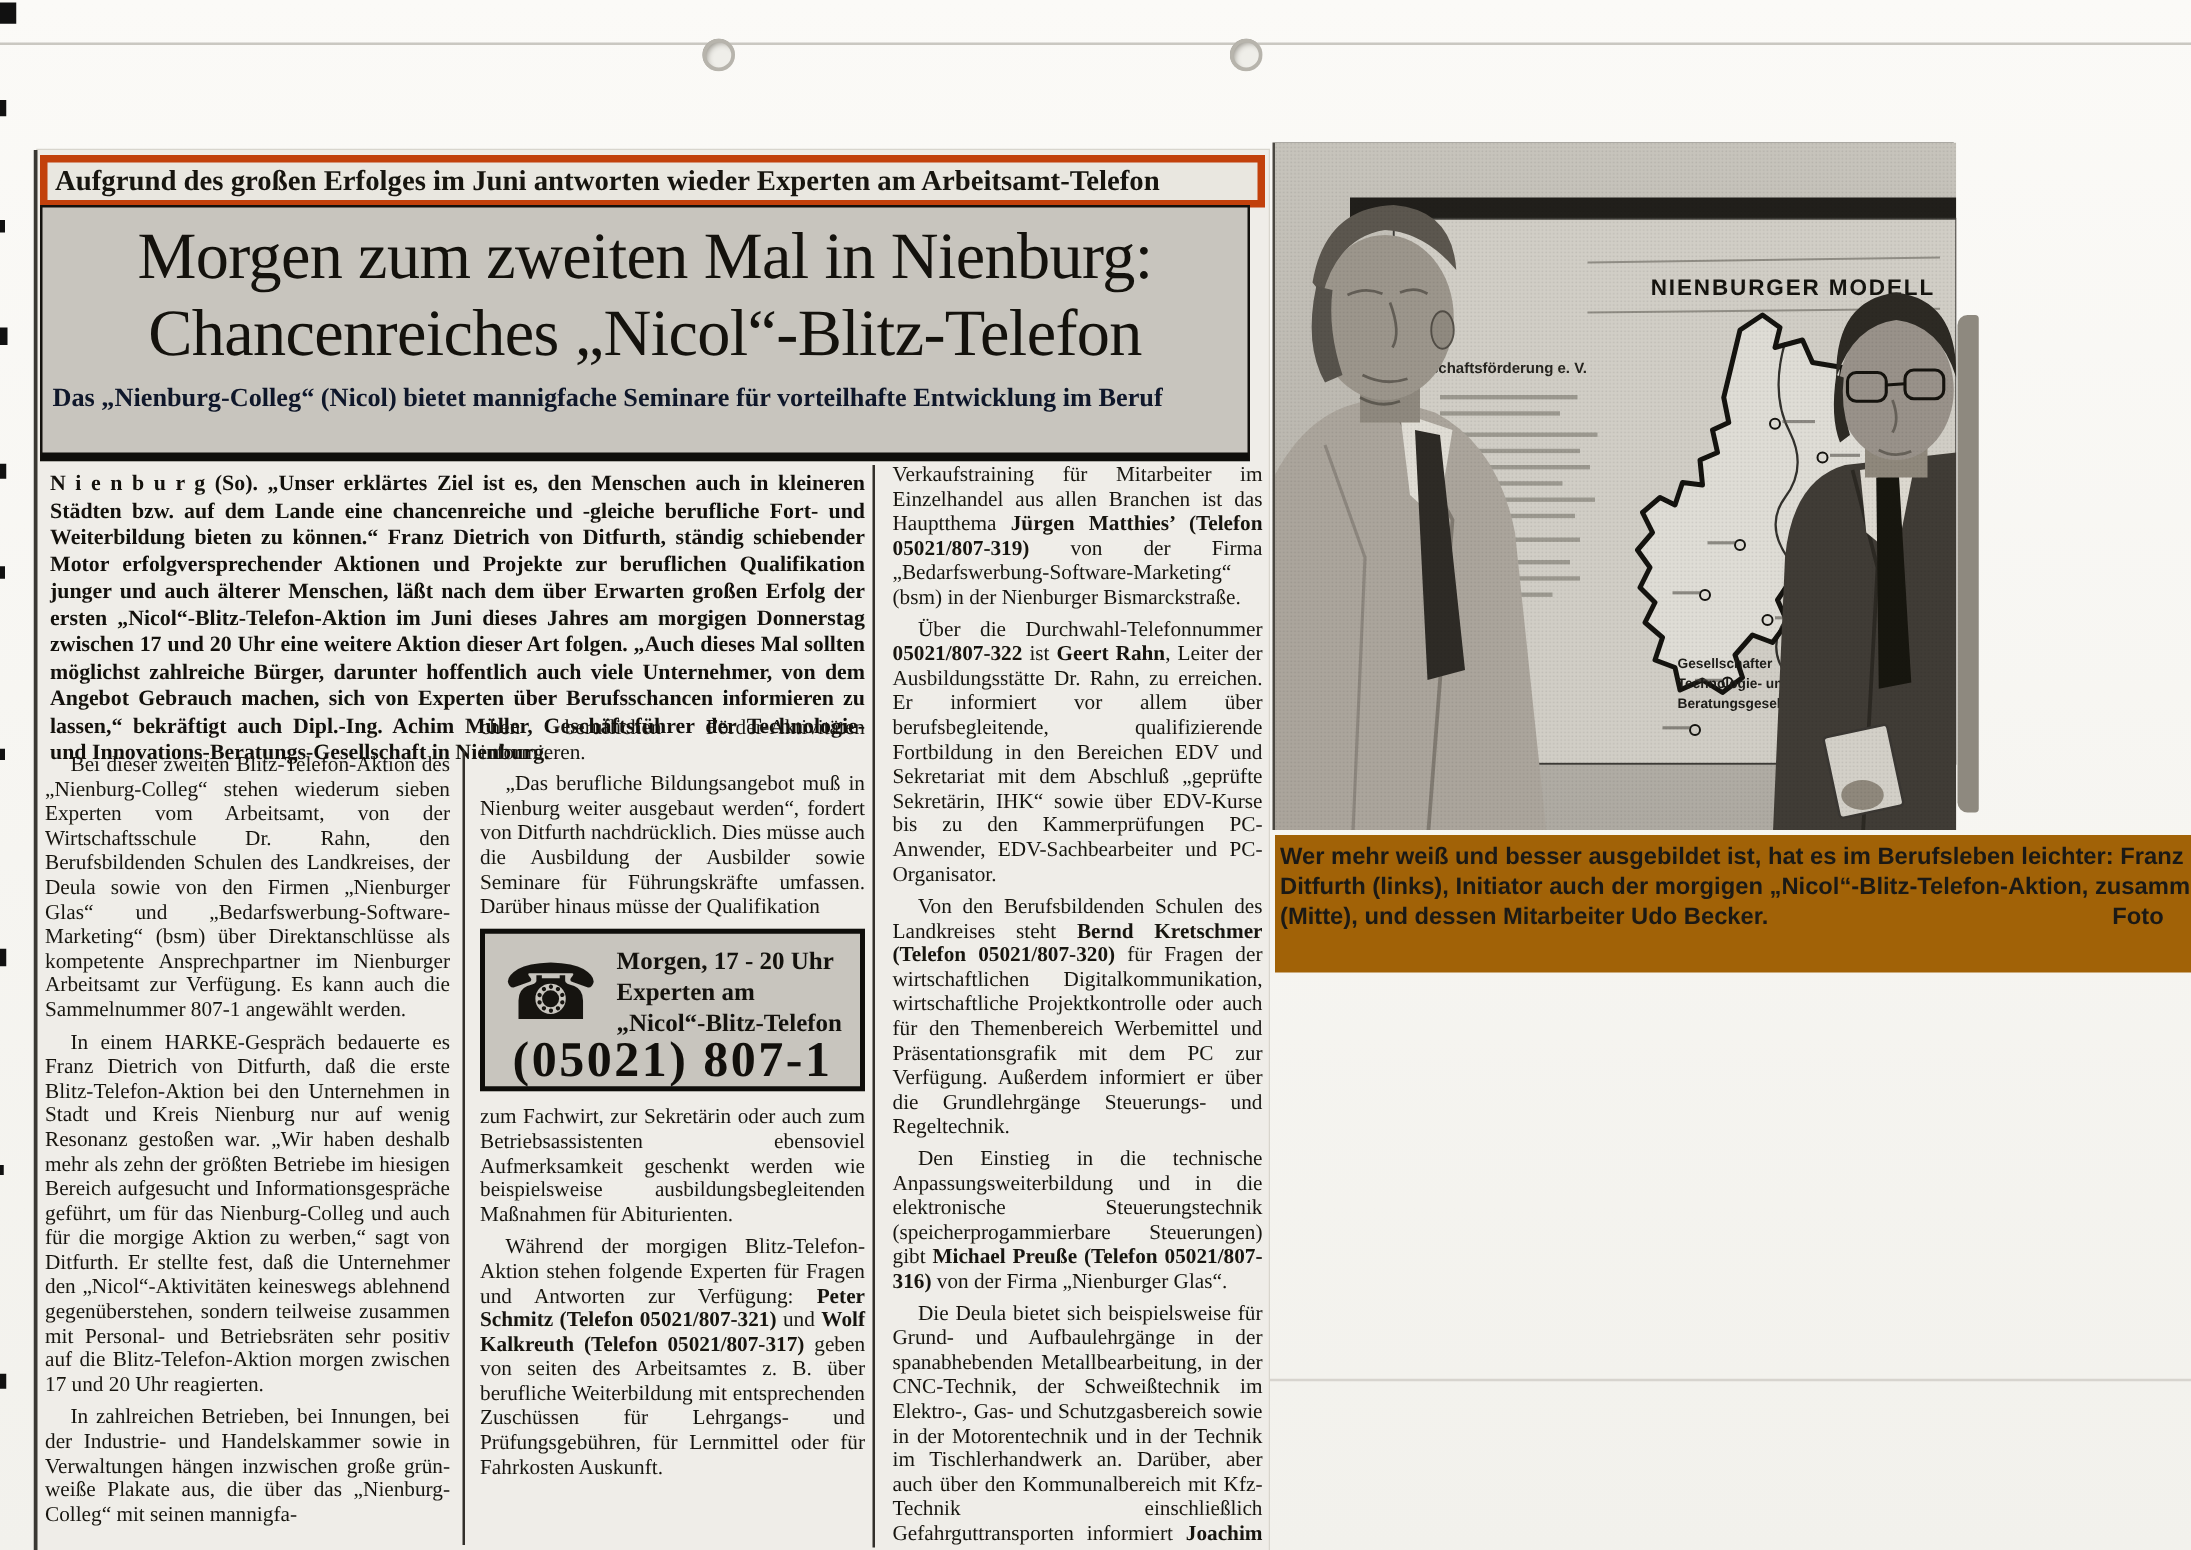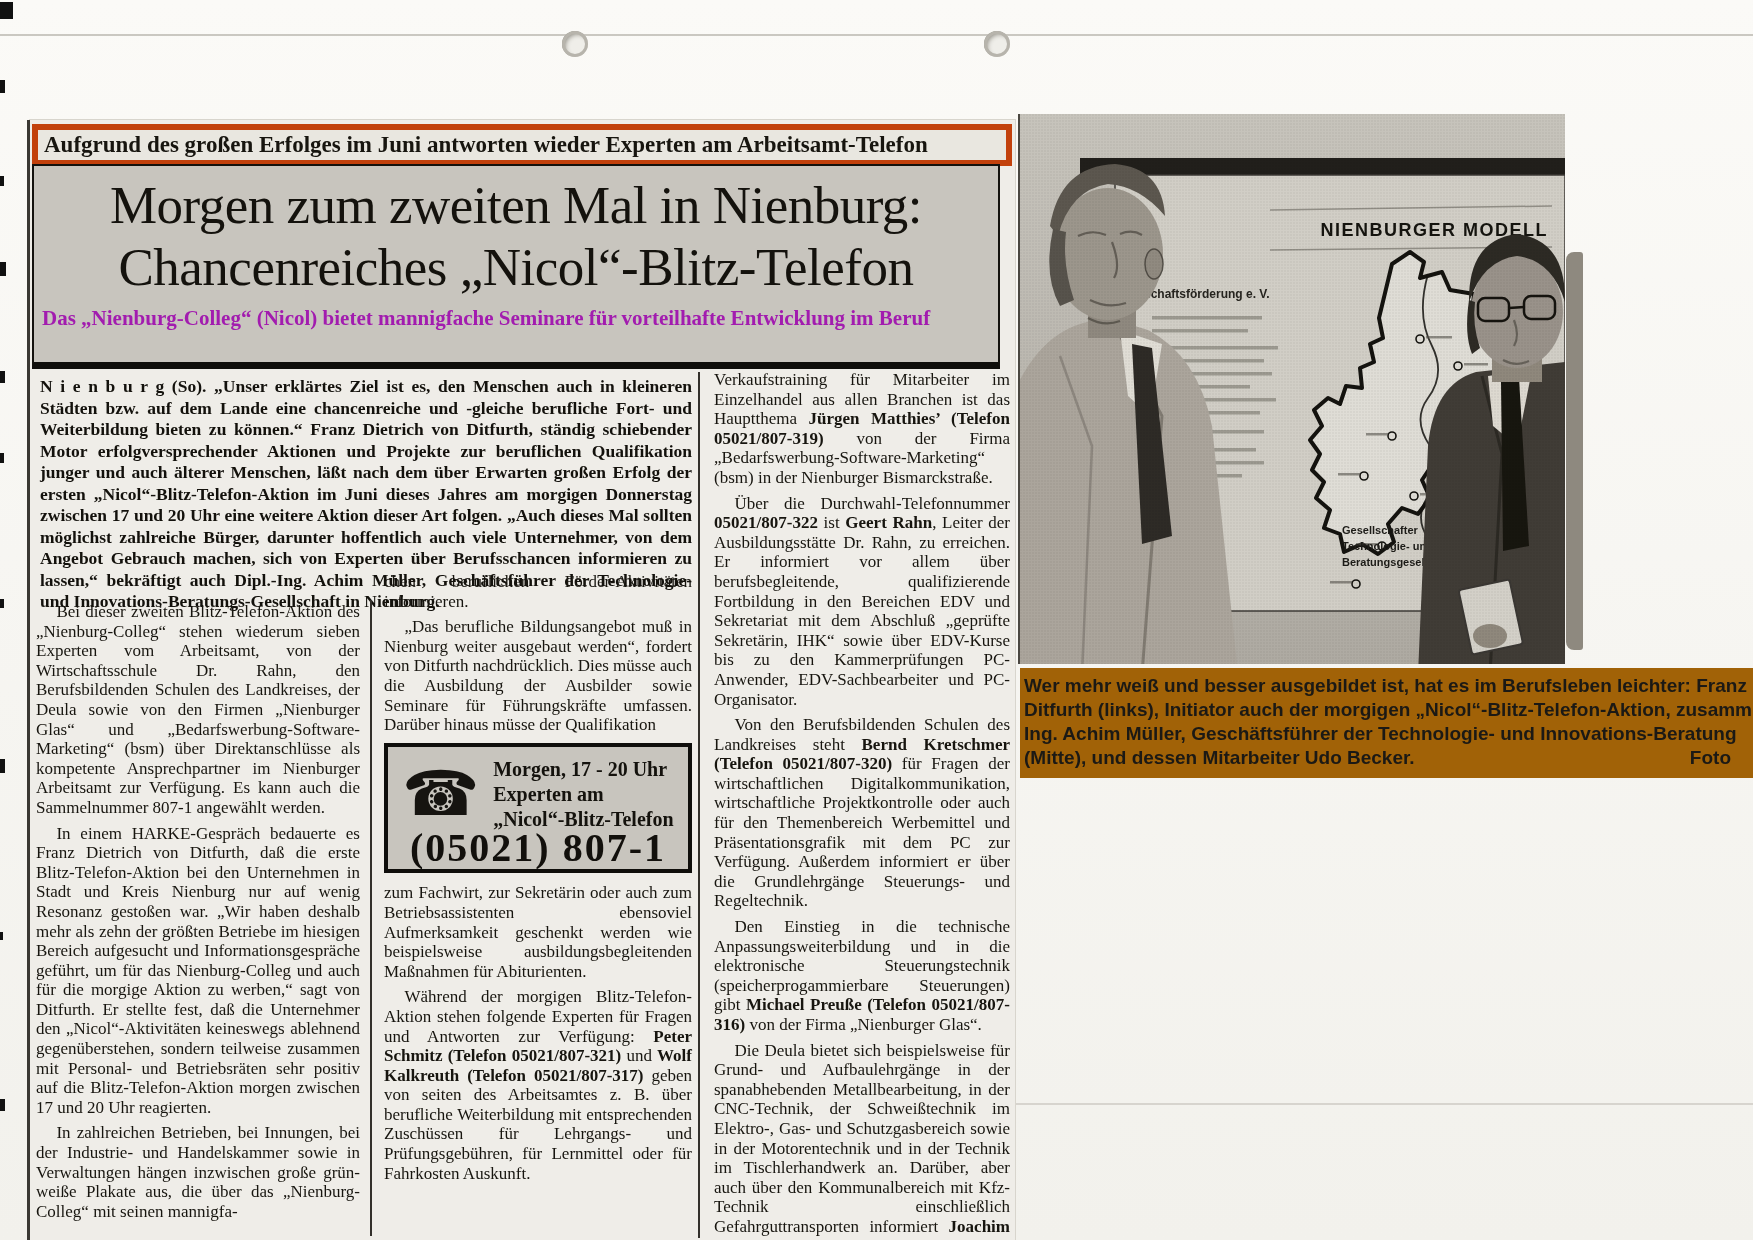--- a/index.html
+++ b/index.html
@@ -19,21 +19,21 @@
   #article{position:absolute;left:30px;top:120px;width:985px;height:1122px;
            background:#efede8;box-shadow:-3px 0 0 #3a3833, 0 0 0 1px #d8d5cd;}
   #kicker{position:absolute;left:2px;top:4px;width:962px;height:30px;border:6px solid #c2410c;
           background:#e9e7e0;font-weight:bold;font-size:23px;line-height:30px;padding-left:6px;
           white-space:nowrap;overflow:hidden;}
   #headbox{position:absolute;left:2px;top:44px;width:964px;height:196px;border:2px solid #14120e;
            border-bottom:7px solid #0f0e0b;background:#c8c5be;text-align:center;}
   .hl{font-weight:normal;letter-spacing:-0.5px;font-size:53px;line-height:62px;color:#14120d;
       white-space:nowrap;}
   #headbox .hl1{margin-top:8px;}
-  #subhead{font-weight:bold;font-size:21px;text-align:left;padding:8px 0 0 8px;white-space:nowrap;overflow:hidden;color:#a21caf;}
+  #subhead{font-weight:bold;font-size:21px;text-align:left;padding:8px 0 0 8px;white-space:nowrap;overflow:hidden;color:#0f172a;}
 
   
   #lead{position:absolute;left:10px;top:256px;width:652px;font-weight:bold;font-size:17.5px;
         line-height:21.5px;text-align:justify;color:#13110c;}
 
   
   .bodytext{font-size:17px;line-height:19.6px;text-align:justify;color:#17150f;}
   .bodytext p{margin:0 0 6px 0;text-indent:1.2em;}
   .bodytext p.noindent{text-indent:0;}
   #col1{position:absolute;left:6px;top:482px;width:324px;}
@@ -250,18 +250,17 @@
 
     <rect x="0" y="0" width="545" height="550" fill="url(#dotpat)"></rect>
   </svg>
 </div>
 
 <div id="sliver" class="noise"></div>
 
 <div id="caption" class="noise-light">
   <div>Wer mehr weiß und besser ausgebildet ist, hat es im Berufsleben leichter: Franz</div>
   <div>Ditfurth (links), Initiator auch der morgigen „Nicol“-Blitz-Telefon-Aktion, zusamm</div>
-  <div>Ing. Achim Müller, Geschäftsführer der Technologie- und Innovations-Beratung</div>
   <div class="last">
     <span>(Mitte), und dessen Mitarbeiter Udo Becker.</span>
     <span>Foto</span>
   </div>
 </div>
 
 </body></html>

